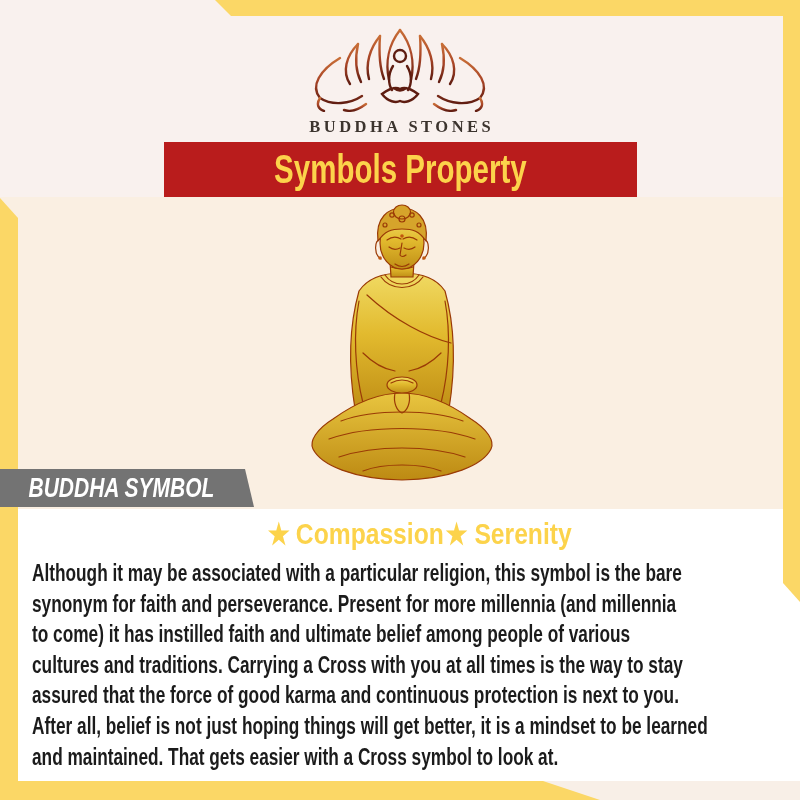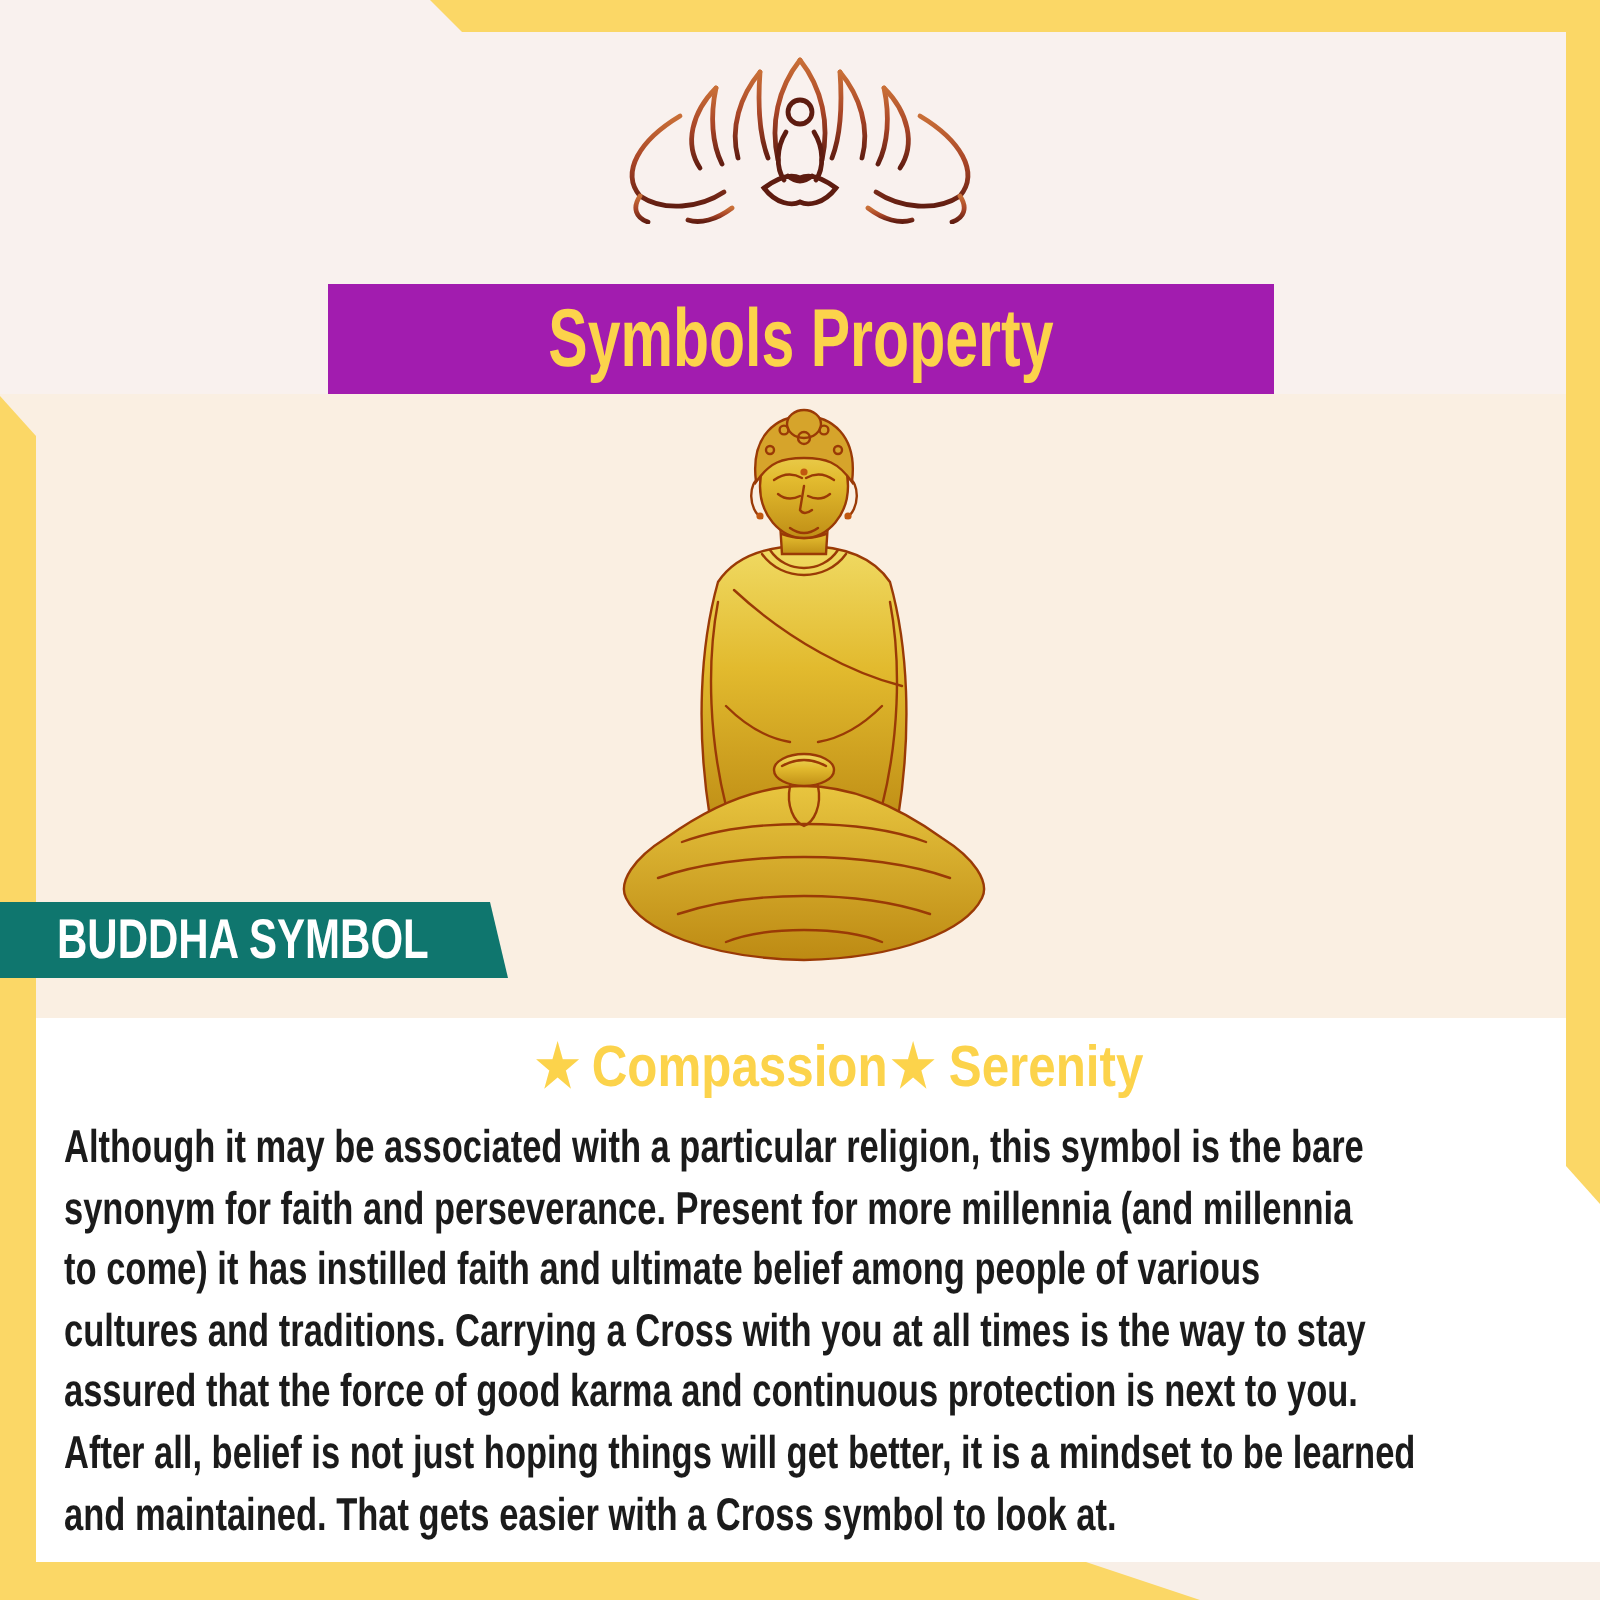--- a/index.html
+++ b/index.html
@@ -25,33 +25,34 @@
   
   .logo-svg{position:absolute;left:300px;top:24px;width:200px;height:88px;z-index:10;}
   .brand-name{
     position:absolute;left:0;top:117px;width:800px;text-align:center;z-index:10;
     font-family:"Liberation Serif",serif;font-size:16.5px;font-weight:bold;
     letter-spacing:3.5px;text-indent:3.5px;color:#3c342e;
   }
   
   .title-band{
     position:absolute;left:164px;top:142px;width:473px;height:55px;
-    background:#a21caf;z-index:9;text-align:center;
+    background:#b91c1c;z-index:9;text-align:center;
   }
   .title-text{
     display:inline-block;white-space:nowrap;line-height:55px;
     font-size:41px;font-weight:bold;color:#fcd34b;
     transform:scaleX(0.72);transform-origin:center;
   }
   
   .buddha-svg{position:absolute;left:303px;top:203px;width:198px;height:292px;z-index:8;}
   
   .badge-band{
-    position:absolute;left:0;top:451px;width:254px;height:38px;background:#0f766e;z-index:11;
+    position:absolute;left:0;top:469px;width:254px;height:38px;background:#737373;z-index:11;
     clip-path:polygon(0 0,245px 0,254px 38px,0 38px);
+    font-style:italic;
   }
   .badge-text{
     display:inline-block;white-space:nowrap;padding-left:38px;line-height:38px;
     font-size:28px;font-weight:bold;color:#ffffff;
     transform:scaleX(0.75);transform-origin:left center;
   }
   
   .traits{position:absolute;left:0;top:516px;width:800px;text-align:center;z-index:10;padding-left:20px;}
   .traits-inner{
     display:inline-block;white-space:nowrap;font-size:29px;font-weight:bold;
@@ -110,20 +111,21 @@
       <path d="M134,80 C142,86 150,88 156,86"></path>
     </g>
     <g fill="none" stroke="#5e1c10" stroke-width="2.4" stroke-linecap="round">
       <circle cx="100" cy="32" r="6"></circle>
       <path d="M93,42 C88,50 88,60 92,66"></path>
       <path d="M107,42 C112,50 112,60 108,66"></path>
       <path d="M82,70 C90,64 96,63 100,65 C104,63 110,64 118,70 C112,78 104,79 100,77 C96,79 88,78 82,70 Z"></path>
       <path d="M94,64 Q100,69 106,64"></path>
     </g>
   </svg>
+  <div class="brand-name">BUDDHA STONES</div>
 
   <div class="title-band">
     <span class="title-text">Symbols Property</span>
   </div>
 
   <svg class="buddha-svg" viewBox="0 0 198 292" xmlns="http://www.w3.org/2000/svg">
     <defs>
       <linearGradient id="goldGrad" x1="0" y1="0" x2="0" y2="1">
         <stop offset="0" stop-color="#f0da63"></stop>
         <stop offset="0.45" stop-color="#e2ba2e"></stop>

